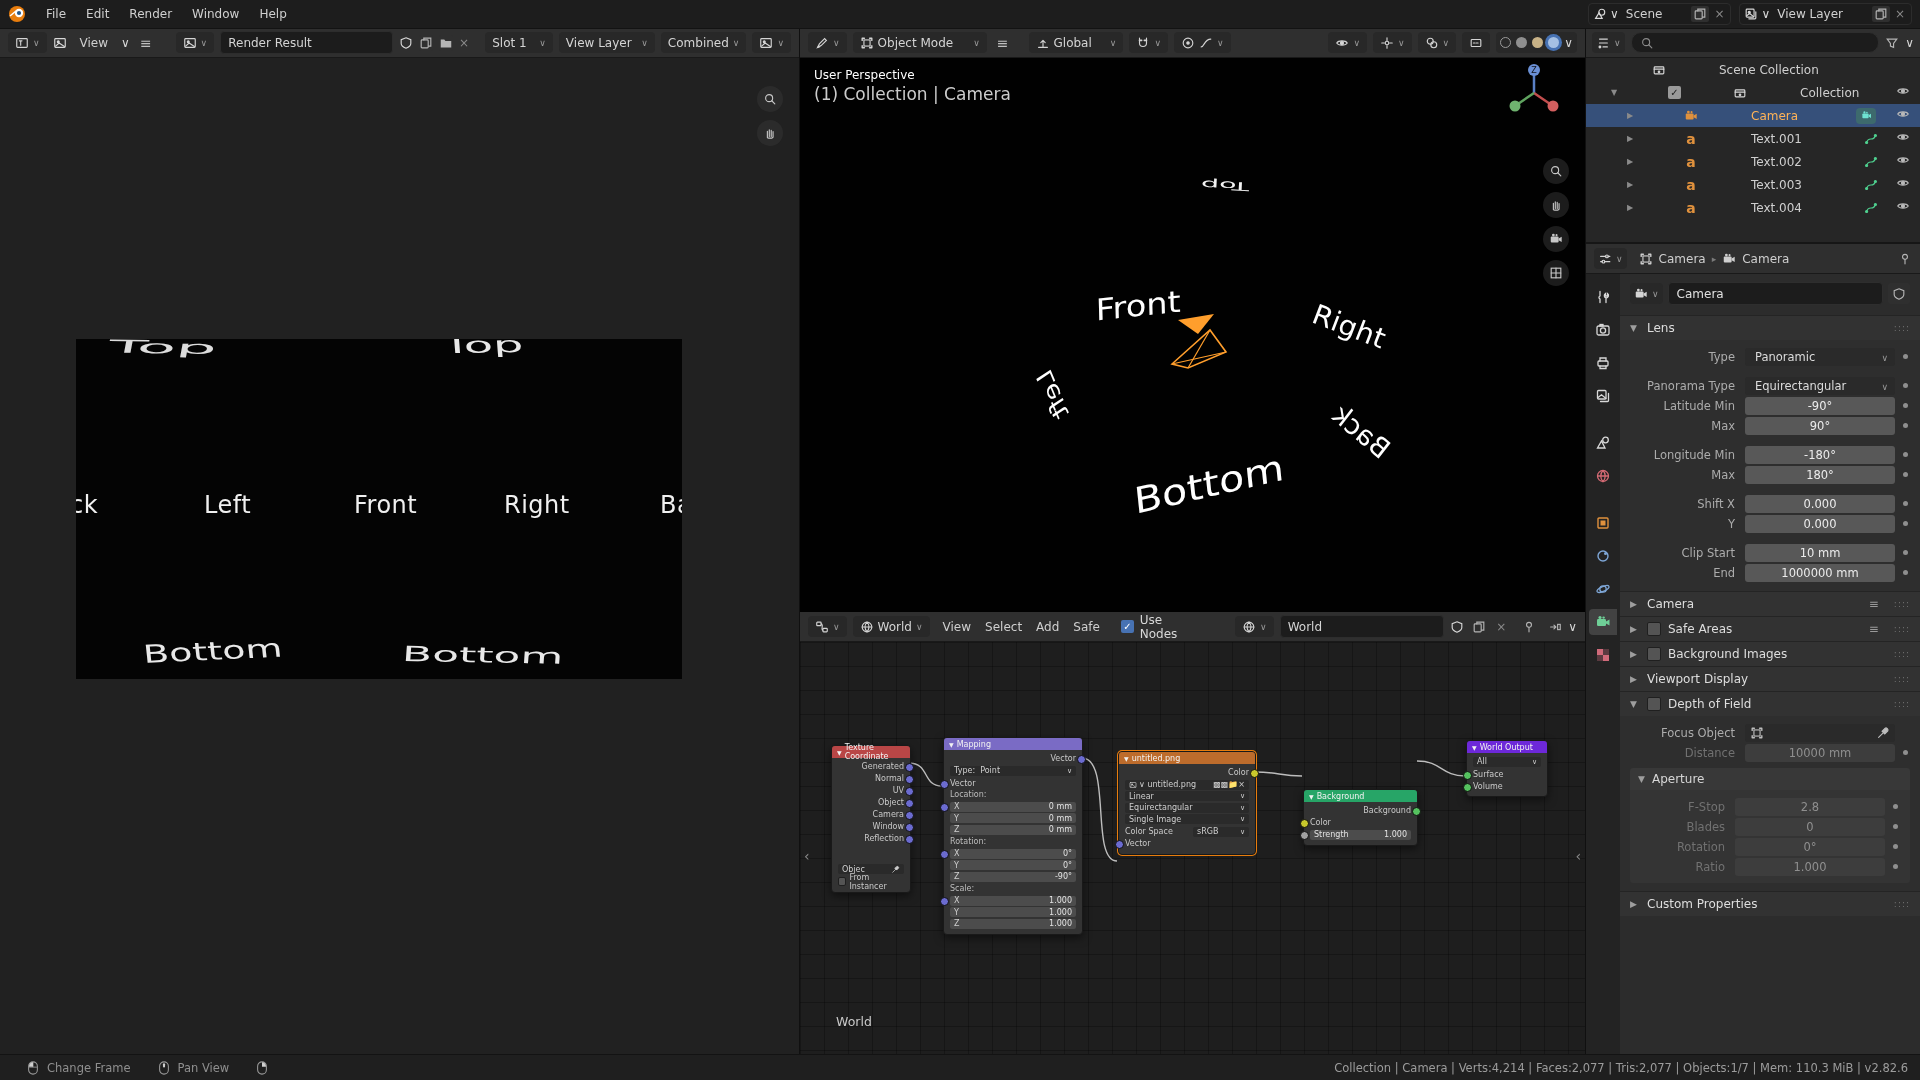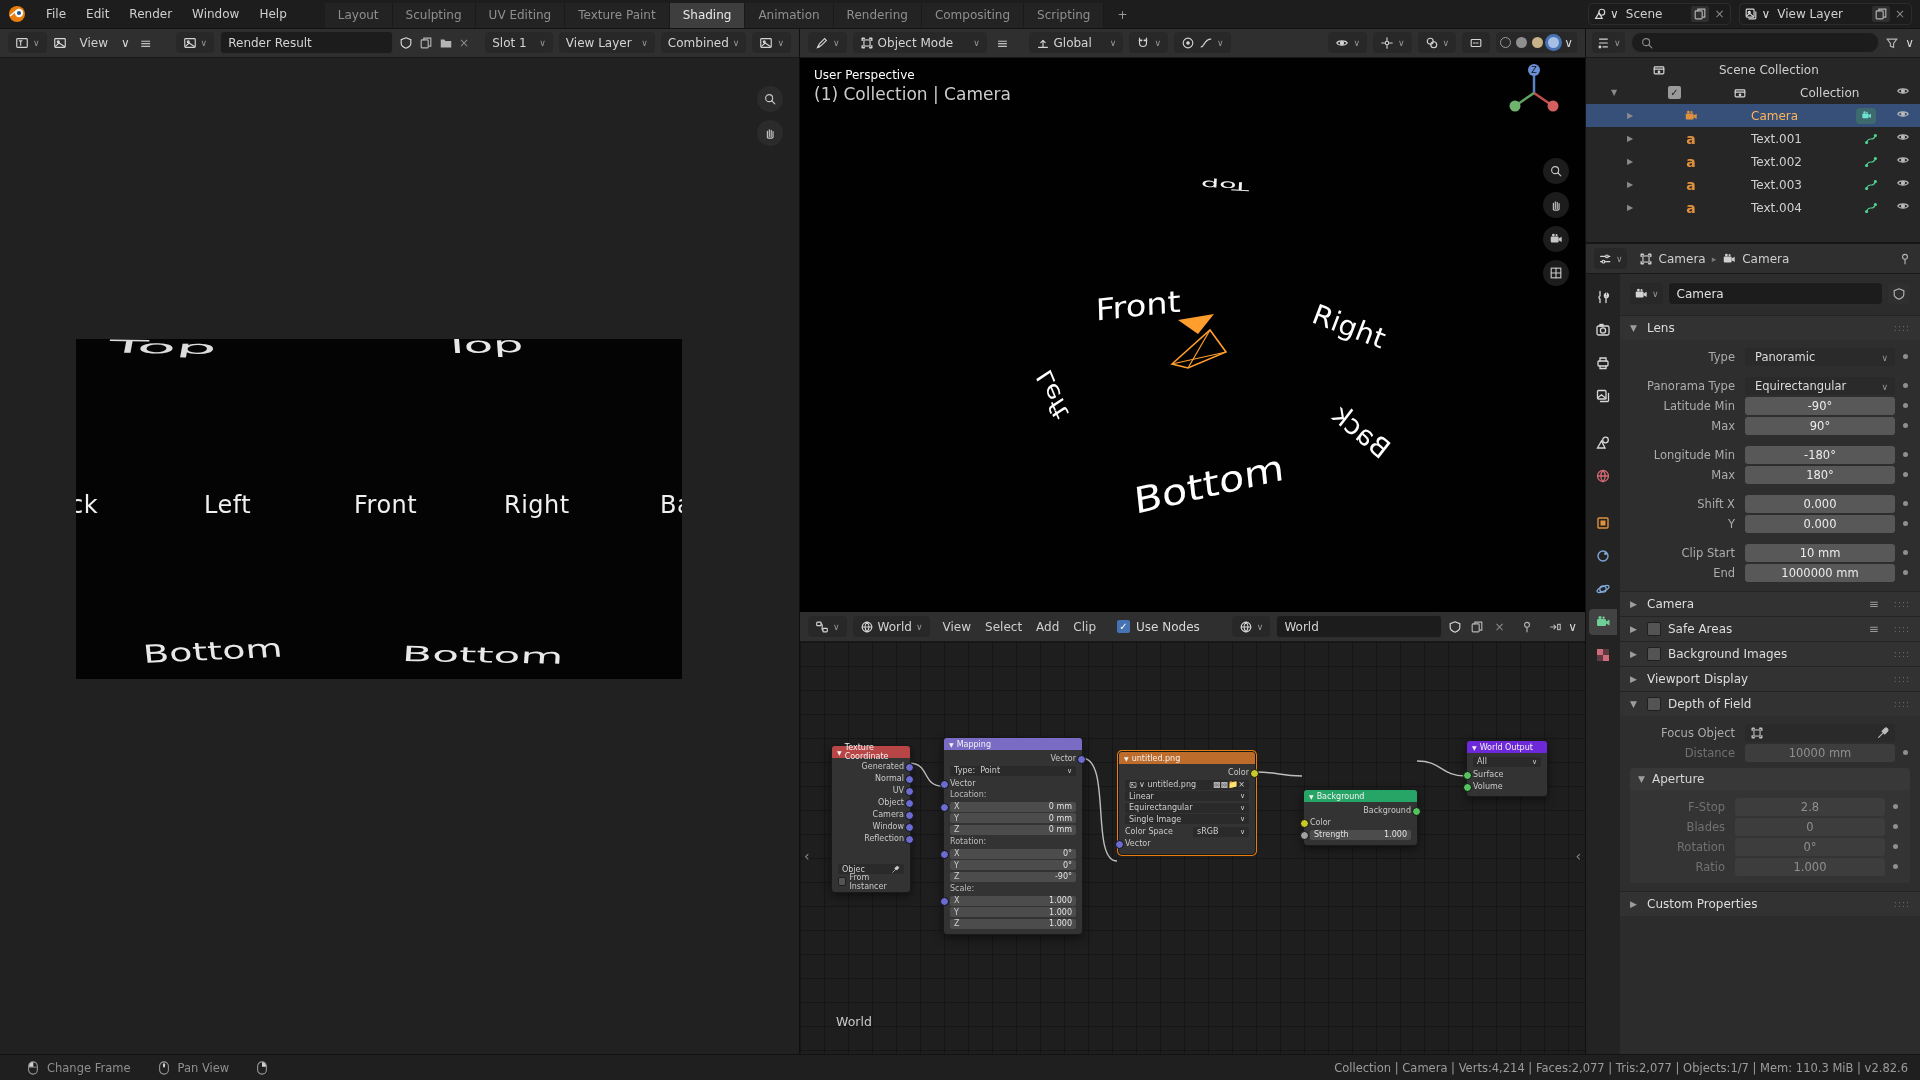--- a/index.html
+++ b/index.html
@@ -140,32 +140,20 @@
         <path d="M2 11 L8 6" stroke="#fff" stroke-width="1.6"></path>
       </svg>
     </i>
   <div id="menu-items" style="display:flex;">
       <span class="menu-item">File</span>
       <span class="menu-item">Edit</span>
       <span class="menu-item">Render</span>
       <span class="menu-item">Window</span>
       <span class="menu-item">Help</span>
     </div>
-  <div id="ws-tabs">
-      <span class="ws-tab">Layout</span>
-      <span class="ws-tab">Sculpting</span>
-      <span class="ws-tab">UV Editing</span>
-      <span class="ws-tab">Texture Paint</span>
-      <span class="ws-tab active">Shading</span>
-      <span class="ws-tab">Animation</span>
-      <span class="ws-tab">Rendering</span>
-      <span class="ws-tab">Compositing</span>
-      <span class="ws-tab">Scripting</span>
-      <span class="ws-tab plus">+</span>
-    </div>
   <div class="tb-right">
     <div class="tb-field">
       <i class="ic">
           <svg viewBox="0 0 16 16" fill="none" stroke="currentColor" stroke-width="1.3" stroke-linecap="round">
             <circle cx="10" cy="6" r="3.4"></circle>
             <path d="M3 13 L7 6.5 L10.5 13 Z"></path>
           </svg>
         </i>
       <span class="chev">∨</span>
       <span class="lbl">Scene</span>
@@ -495,21 +483,21 @@
             <path d="M2.5 8 H13.5 M8 2.5 C5 5.5 5 10.5 8 13.5 C11 10.5 11 5.5 8 2.5"></path>
           </svg>
         </i>
         <span>World</span>
         <span class="chev">∨</span>
       </span>
     <span id="sh-menus" style="display:flex;">
         <span class="menu-txt">View</span>
         <span class="menu-txt">Select</span>
         <span class="menu-txt">Add</span>
-        <span class="menu-txt">Clip</span>
+        <span class="menu-txt">Safe</span>
       </span>
     <label style="display:flex;align-items:center;gap:6px;margin-left:8px;">
       <span style="width:13px;height:13px;background:#4772b3;border-radius:2px;display:inline-flex;align-items:center;justify-content:center;color:#fff;font-size:10px;">✓</span>
       <span>Use Nodes</span>
     </label>
     <span class="w" style="margin-left:26px">
         <i class="ic">
           <svg viewBox="0 0 16 16" fill="none" stroke="currentColor" stroke-width="1.3" stroke-linecap="round">
             <circle cx="8" cy="8" r="5.5"></circle>
             <path d="M2.5 8 H13.5 M8 2.5 C5 5.5 5 10.5 8 13.5 C11 10.5 11 5.5 8 2.5"></path>

